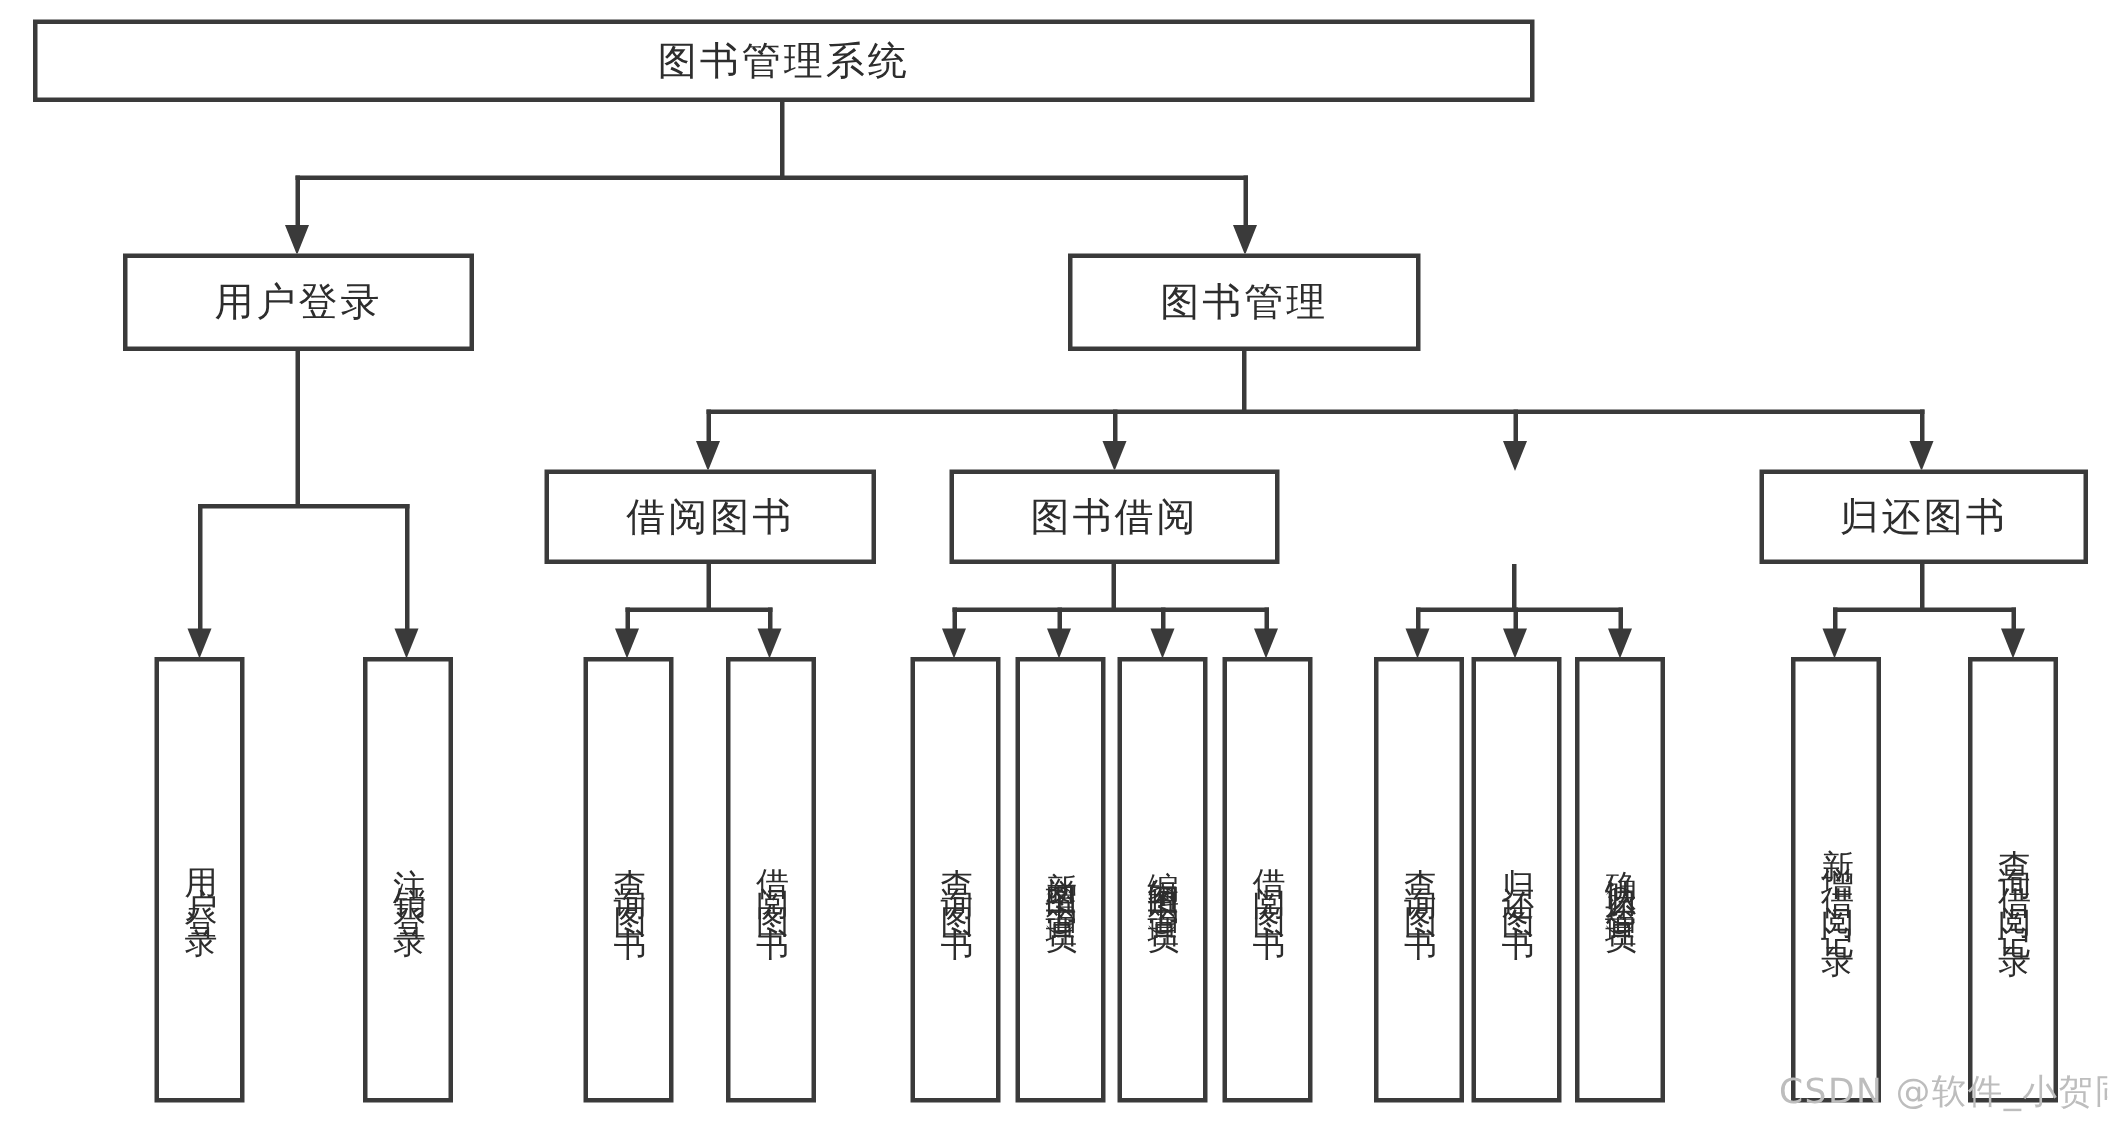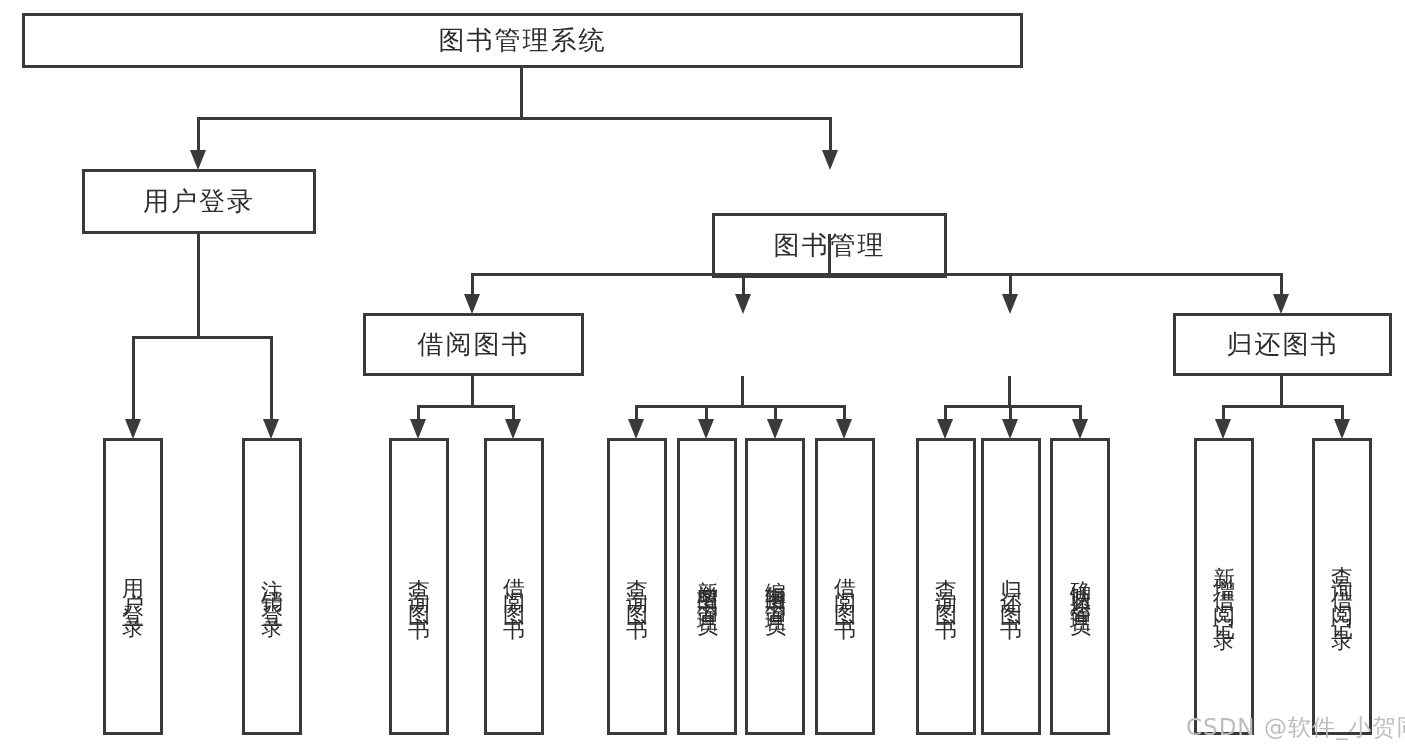--- a/index.html
+++ b/index.html
@@ -49,21 +49,21 @@
   .hl{position:absolute;height:3px;background:var(--line);}
   .ar{
     position:absolute;width:0;height:0;
     border-left:8px solid transparent;
     border-right:8px solid transparent;
     border-top:20px solid var(--line);
   }
   
   .n-root{left:22px;top:13px;width:1001px;height:55px;}
   .n-login{left:82px;top:169px;width:234px;height:65px;}
-  .n-mgmt{left:712px;top:169px;width:235px;height:65px;margin-top:44px;}
+  .n-mgmt{left:712px;top:169px;width:235px;height:65px;}
   .n-sec0{left:363px;top:313px;width:221px;height:63px;}
   .n-sec1{left:633px;top:313px;width:220px;height:63px;}
   .n-sec2{left:902px;top:313px;width:216px;height:63px;}
   .n-sec3{left:1173px;top:313px;width:219px;height:63px;}
   .lf-0-0{left:103px;} .lf-0-1{left:242px;}
   .lf-1-0{left:389px;} .lf-1-1{left:484px;}
   .lf-2-0{left:607px;} .lf-2-1{left:677px;} .lf-2-2{left:745px;} .lf-2-3{left:815px;}
   .lf-3-0{left:916px;} .lf-3-1{left:981px;} .lf-3-2{left:1050px;}
   .lf-4-0{left:1194px;} .lf-4-1{left:1312px;}
   .watermark{
@@ -109,20 +109,23 @@
   <div class="vl" style="left:742px;top:273px;height:22px;"></div>
   <div class="ar" style="left:735px;top:294px;"></div>
   <div class="vl" style="left:1009px;top:273px;height:22px;"></div>
   <div class="ar" style="left:1002px;top:294px;"></div>
   <div class="vl" style="left:1280px;top:273px;height:22px;"></div>
   <div class="ar" style="left:1273px;top:294px;"></div>
 
   <div class="node n-sec0">
     <span>借阅图书</span>
   </div>
+  <div class="node n-sec1">
+    <span>图书借阅</span>
+  </div>
   <div class="node n-sec3">
     <span>归还图书</span>
   </div>
 
   <div class="vl" style="left:471px;top:376px;height:31px;"></div>
   <div class="hl" style="left:417px;top:405px;width:98px;"></div>
   <div class="vl" style="left:417px;top:405px;height:16px;"></div>
   <div class="ar" style="left:410px;top:419px;"></div>
   <div class="vl" style="left:512px;top:405px;height:16px;"></div>
   <div class="ar" style="left:505px;top:419px;"></div>

